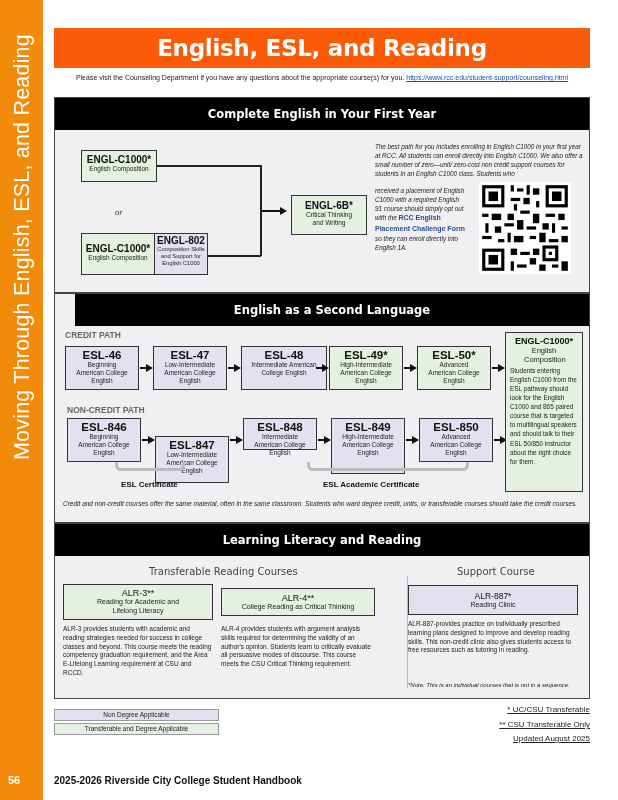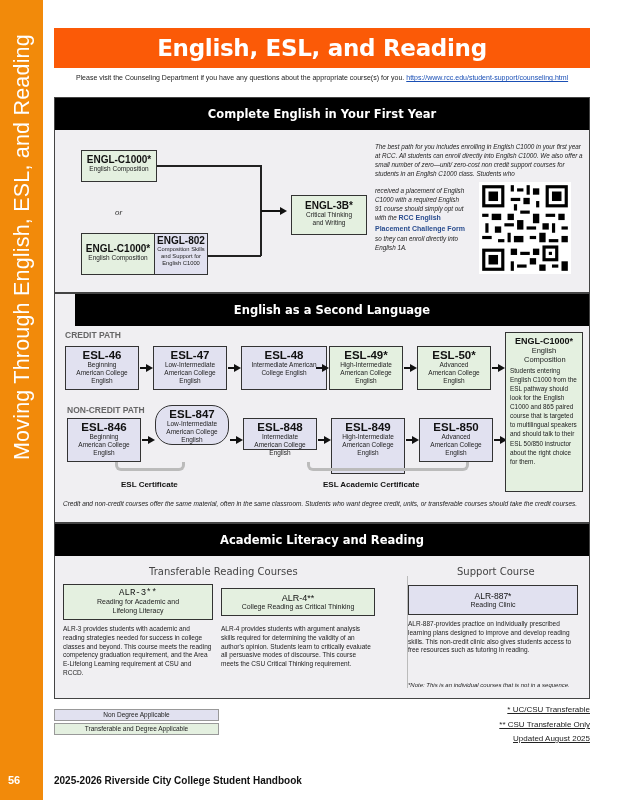--- a/index.html
+++ b/index.html
@@ -85,21 +85,21 @@
     <div class="desc" style="font-size:5.8px;">Composition Skills and Support for English C1000</div>
   </div>
 
   <div class="line" style="left:102px;top:67px;width:104px;height:1.5px;"></div>
   <div class="line" style="left:153px;top:157px;width:53px;height:1.5px;"></div>
   <div class="line" style="left:205px;top:67px;width:1.5px;height:91px;"></div>
   <div class="arrow-shaft" style="left:206px;top:112px;width:20px;"></div>
   <div class="arrow" style="left:225px;top:109px;"></div>
 
   <div class="box green" style="left:236px;top:97px;width:76px;height:40px;padding-top:4px;">
-    <div class="code">ENGL-3B*</div>
+    <div class="code">ENGL-6B*</div>
     <div class="desc" style="padding:0 10px;">Critical Thinking and Writing</div>
   </div>
 
   <div style="position:absolute;left:320px;top:44px;width:210px;font-style:italic;font-size:6.3px;line-height:1.45;color:#222;">
     <span>The best path for you includes enrolling in English C1000 in your first year at RCC. All students can enroll directly into English C1000. We also offer a small number of zero—unit/ zero-cost non credit support courses for students in an English C1000 class. Students who</span>
   </div>
   <div style="position:absolute;left:320px;top:88px;width:92px;font-style:italic;font-size:6.3px;line-height:1.45;color:#222;">
     <span>received a placement of English C1000 with a required English 91 course should simply opt out with the</span>
     <span style="color:#2a4d8f;font-style:normal;font-weight:bold;font-size:7px;">RCC English Placement Challenge Form</span>
     <span>so they can enroll directly into English 1A.</span>
@@ -198,21 +198,21 @@
     <div class="arrow" style="left:267px;top:70px;"></div>
   <div class="arrow-shaft" style="left:349px;top:73px;width:7px;"></div>
     <div class="arrow" style="left:355px;top:70px;"></div>
   <div class="arrow-shaft" style="left:437px;top:73px;width:7px;"></div>
     <div class="arrow" style="left:443px;top:70px;"></div>
 
   <div class="box lav" style="left:12px;top:124px;width:74px;height:44px;">
     <div class="esl-code">ESL-846</div>
     <div class="desc" style="padding:0 10px;">Beginning American College English</div>
   </div>
-  <div class="box lav" style="left:100px;top:111px;width:74px;height:40px;border-radius:17px;">
+  <div class="box lav" style="left:100px;top:142px;width:74px;height:47px;">
     <div class="esl-code">ESL-847</div>
     <div class="desc" style="padding:0 6px;">Low-Intermediate American College English</div>
   </div>
   <div class="box lav" style="left:188px;top:124px;width:74px;height:32px;">
     <div class="esl-code">ESL-848</div>
     <div class="desc" style="padding:0 8px;">Intermediate American College English</div>
   </div>
   <div class="box lav" style="left:276px;top:124px;width:74px;height:56px;">
     <div class="esl-code">ESL-849</div>
     <div class="desc" style="padding:0 6px;">High-Intermediate American College English</div>
@@ -241,27 +241,27 @@
   <div class="box green" style="left:450px;top:38px;width:78px;height:160px;padding:3px 4px;">
     <div class="code" style="font-size:9px;">ENGL-C1000*</div>
     <div class="desc" style="font-size:7.5px;padding:0 14px;">English Composition</div>
     <div class="desc" style="text-align:left;font-size:6.4px;line-height:1.42;margin-top:1px;">Students entering English C1000 from the ESL pathway should look for the English C1000 and 865 paired course that is targeted to multilingual speakers and should talk to their ESL 50/850 instructor about the right choice for them.</div>
   </div>
 
   <div class="note-italic" style="left:8px;top:206px;width:525px;">Credit and non-credit courses offer the same material, often in the same classroom. Students who want degree credit, units, or transferable courses should take the credit courses.</div>
 </div>
 
 <div class="panel" style="top:523px;height:176px;">
-  <div class="panel-header">Academic Literacy and Reading</div>
+  <div class="panel-header">Learning Literacy and Reading</div>
   <div class="sub-title" style="left:94px;top:42px;">Transferable Reading Courses</div>
   <div class="sub-title" style="left:402px;top:42px;">Support Course</div>
   <div style="position:absolute;left:352px;top:52px;width:1px;height:112px;background:#bbb;"></div>
 
   <div class="box green" style="left:8px;top:60px;width:150px;height:36px;padding-top:3px;">
-    <div class="code" style="font-weight:normal;font-size:9px;font-family:Liberation Mono, monospace;">ALR-3**</div>
+    <div class="code" style="font-weight:normal;font-size:9px;">ALR-3**</div>
     <div class="desc" style="font-size:7px;padding:0 28px;">Reading for Academic and Lifelong Literacy</div>
   </div>
   <div class="alr-text" style="left:8px;top:101px;width:150px;">ALR-3 provides students with academic and reading strategies needed for success in college classes and beyond. This course meets the reading competency graduation requirement, and the Area E-Lifelong Learning requirement at CSU and RCCD.</div>
 
   <div class="box green" style="left:166px;top:64px;width:154px;height:28px;padding-top:4px;">
     <div class="code" style="font-weight:normal;font-size:9px;">ALR-4**</div>
     <div class="desc" style="font-size:7px;">College Reading as Critical Thinking</div>
   </div>
   <div class="alr-text" style="left:166px;top:101px;width:154px;">ALR-4 provides students with argument analysis skills required for determining the validity of an author's opinion. Students learn to critically evaluate all persuasive modes of discourse. This course meets the CSU Critical Thinking requirement.</div>
 

